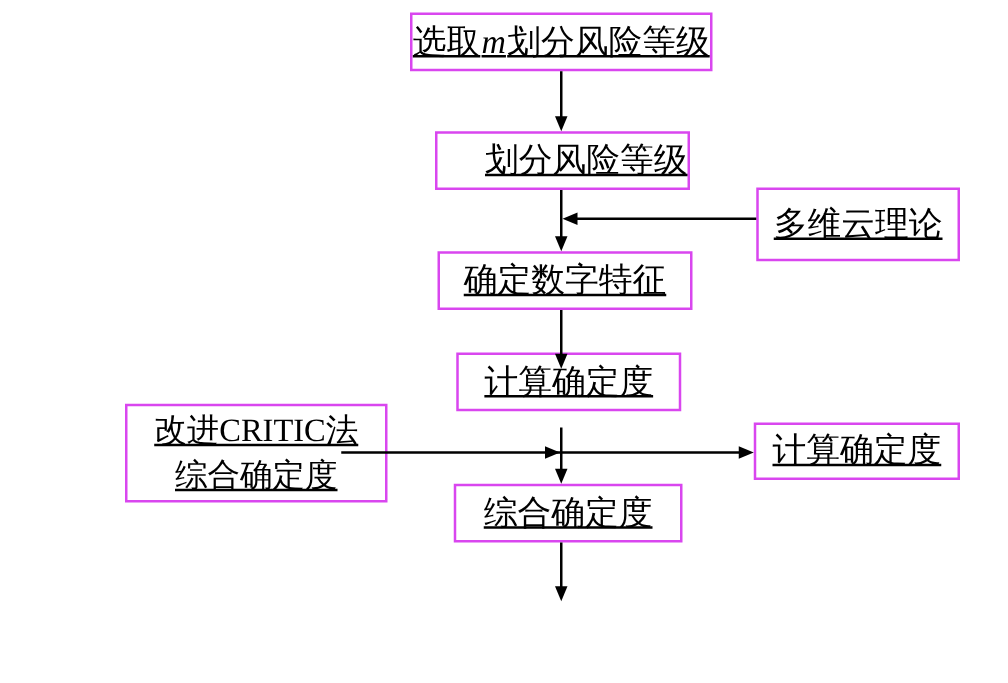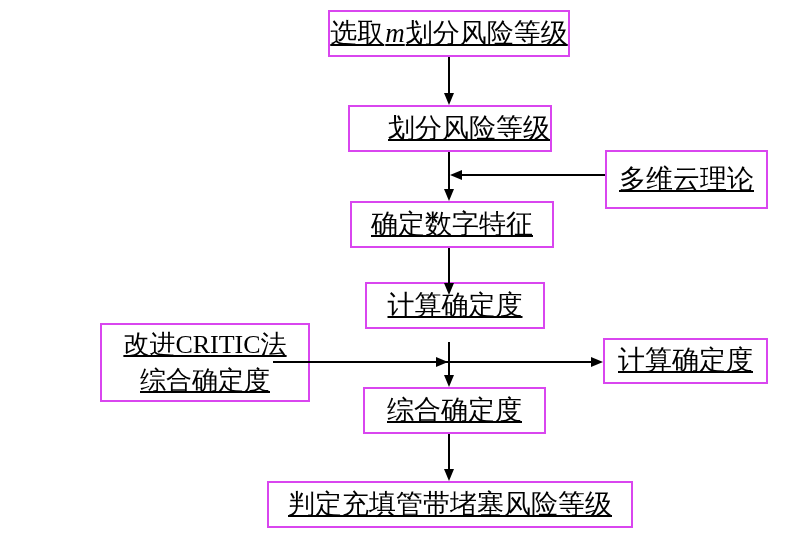--- a/index.html
+++ b/index.html
@@ -129,23 +129,20 @@
   </div>
 
   <div class="node" id="node-cloud-map">
     <span>计算确定度</span>
   </div>
 
   <div class="node" id="node-comprehensive">
     <span>综合确定度</span>
   </div>
 
-  <div class="node" id="node-judge">
-    <span>判定充填管带堵塞风险等级</span>
-  </div>
 
   <div class="vline" id="v1"></div>
   <div class="arrow down" id="a1"></div>
 
   <div class="vline" id="v2"></div>
   <div class="arrow down" id="a2"></div>
 
   <div class="hline" id="h-theory"></div>
   <div class="arrow left" id="a-theory-left"></div>
 

